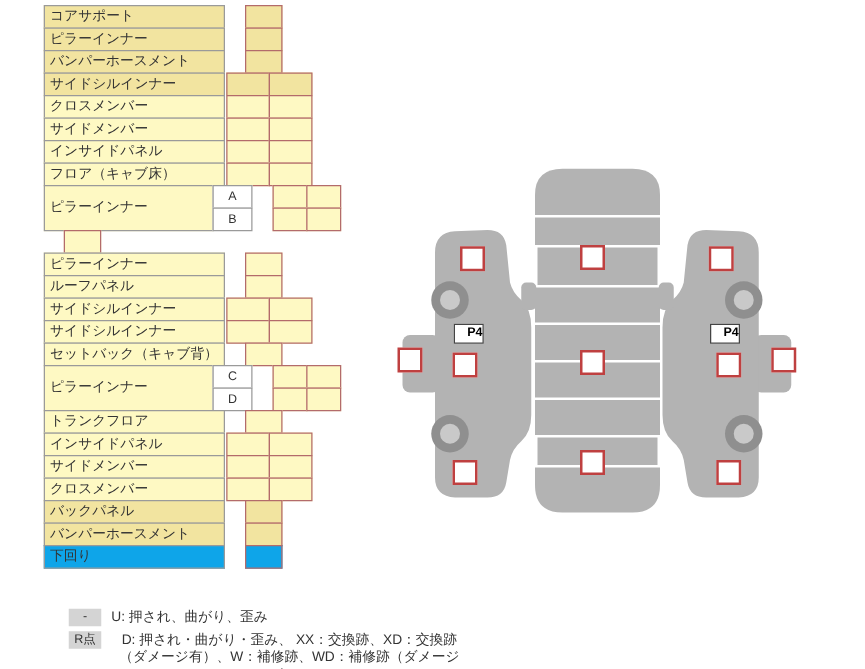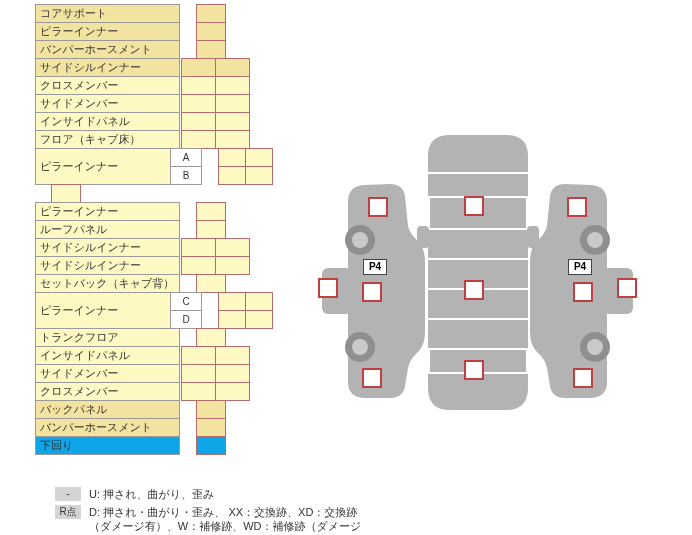--- a/index.html
+++ b/index.html
@@ -36,31 +36,31 @@
   }
 
   
   .diagram { position:absolute; left:300px; top:130px; width:355px; height:290px; }
   .marker {
     position:absolute; width:20px; height:20px;
     background:#fff; border:2px solid #bf4040;
   }
   .p4 {
     position:absolute; width:24px; height:16px; background:#fff; border:1px solid #444;
-    font-size:10px; font-weight:bold; color:#000; text-align:center; line-height:14px;
+    font-size:10px; font-weight:bold; color:#000; text-align:right; line-height:14px;
   }
 
   
   .legend { position:absolute; left:35px; top:487px; font-size:11px; color:#333; }
   .legrow { display:flex; align-items:flex-start; margin-bottom:4px; }
   .legkey {
     width:26px; height:14px; background:#d4d4d4; margin-left:20px; margin-right:8px;
     font-size:10px; text-align:center; line-height:14px; color:#333; flex:none;
   }
-  .legtext { max-width:285px; line-height:14px; }
+  .legtext { max-width:285px; line-height:14px;text-align:center; }
 </style>
 </head>
 <body>
 
 <div class="screen">
 
   <div class="parts-table">
 
     <div class="trow yellow">
       <div class="tlabel">コアサポート</div>

